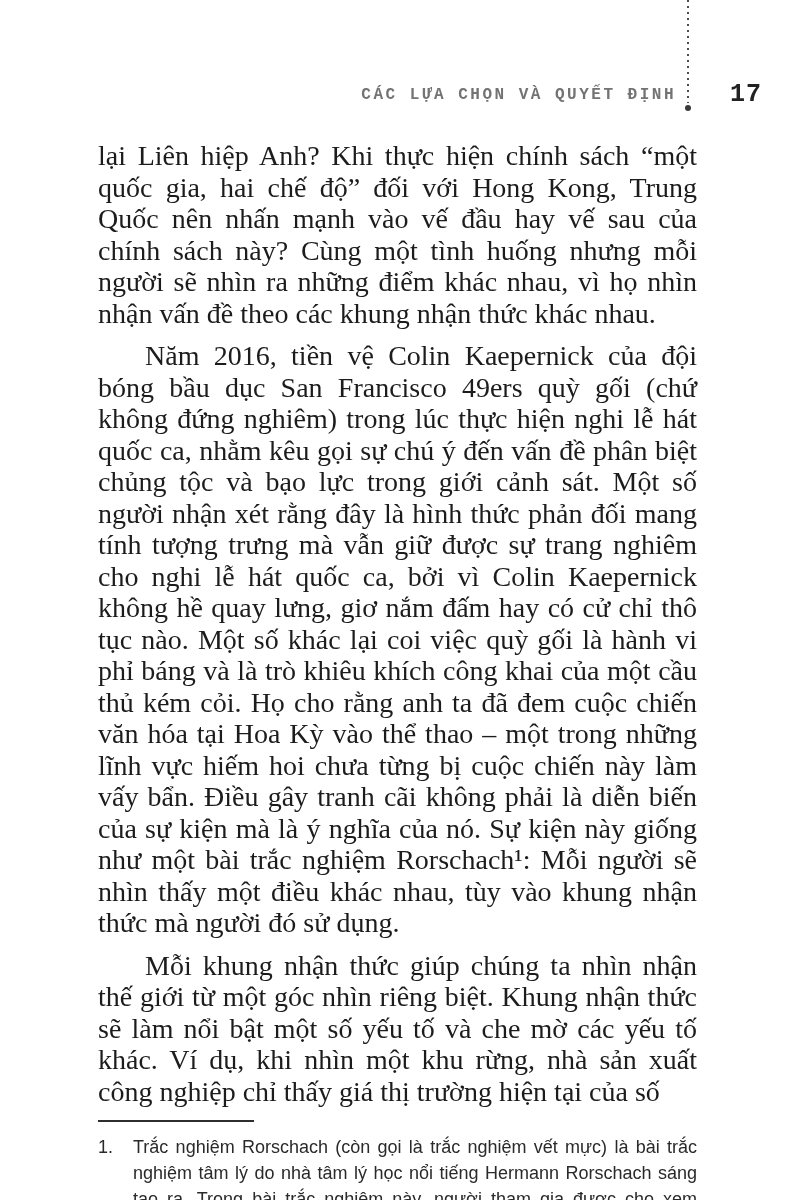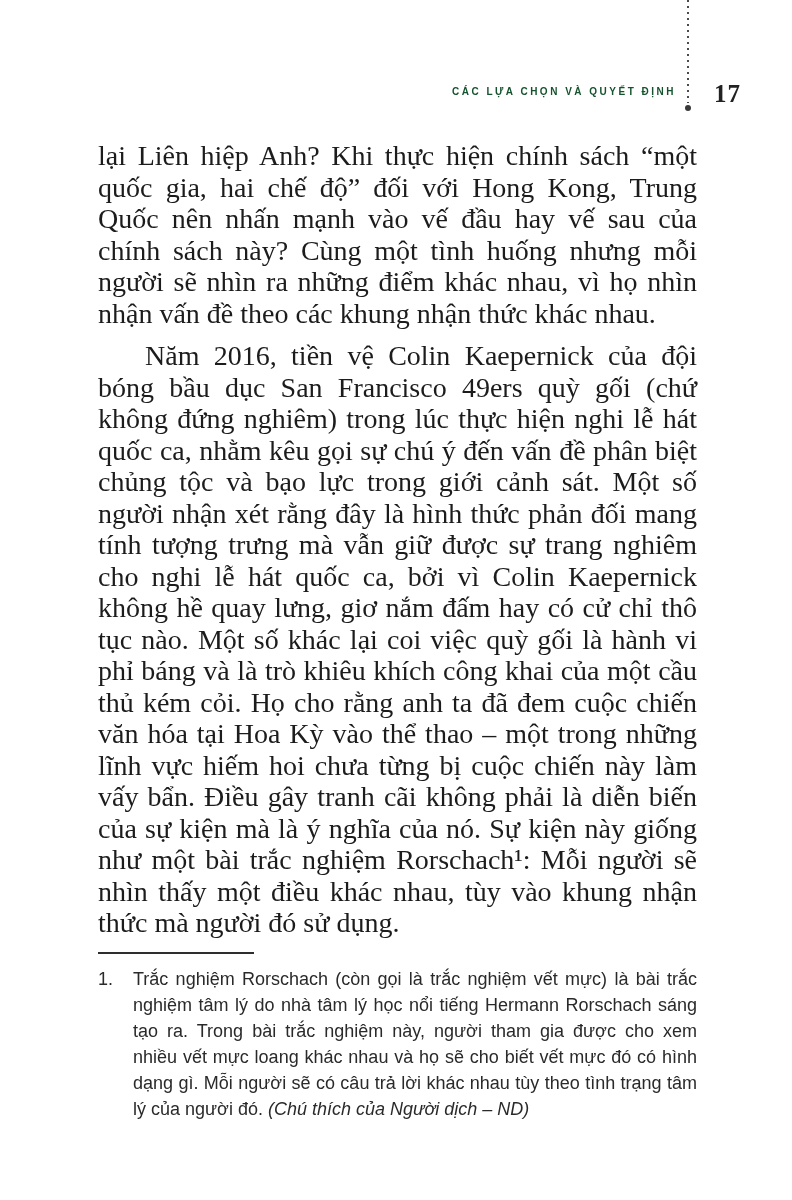--- a/index.html
+++ b/index.html
@@ -16,25 +16,25 @@
     font-family: "Liberation Serif", "DejaVu Serif", serif;
     color: #1c1c1c;
     overflow: hidden;
   }
 
   
   .running-title {
     position: absolute;
     top: 86px;
     right: 116px;
-    font-family: Liberation Sans, sans-serif;
-    font-size: 10px;
+    font-family: Liberation Mono, monospace;
+    font-size: 16px;
     font-weight: 600;
     letter-spacing: 2.5px;
-    color: #14532d;
+    color: #737373;
     white-space: nowrap;
   }
   .dotted-divider {
     position: absolute;
     top: 0;
     left: 687px;
     width: 2px;
     height: 103px;
     background-image: repeating-linear-gradient(
       to bottom,
@@ -46,22 +46,22 @@
     left: -2px;
     bottom: -8px;
     width: 6px;
     height: 6px;
     border-radius: 50%;
     background: #3a3a3a;
   }
   .page-number {
     position: absolute;
     top: 80px;
-    left: 714px;
-    font-family: Liberation Serif, serif;
+    left: 730px;
+    font-family: Liberation Mono, monospace;
     font-size: 25px;
     font-weight: 600;
     letter-spacing: 1px;
     color: #222222;
   }
 
   
   .body-text {
     position: absolute;
     top: 140px;
@@ -118,20 +118,21 @@
   </div>
 
   <span class="page-number">17</span>
 
   <main class="body-text">
 
     <p class="para">lại Liên hiệp Anh? Khi thực hiện chính sách “một quốc gia, hai chế độ” đối với Hong Kong, Trung Quốc nên nhấn mạnh vào vế đầu hay vế sau của chính sách này? Cùng một tình huống nhưng mỗi người sẽ nhìn ra những điểm khác nhau, vì họ nhìn nhận vấn đề theo các khung nhận thức khác nhau.</p>
 
     <p class="para indent">Năm 2016, tiền vệ Colin Kaepernick của đội bóng bầu dục San Francisco 49ers quỳ gối (chứ không đứng nghiêm) trong lúc thực hiện nghi lễ hát quốc ca, nhằm kêu gọi sự chú ý đến vấn đề phân biệt chủng tộc và bạo lực trong giới cảnh sát. Một số người nhận xét rằng đây là hình thức phản đối mang tính tượng trưng mà vẫn giữ được sự trang nghiêm cho nghi lễ hát quốc ca, bởi vì Colin Kaepernick không hề quay lưng, giơ nắm đấm hay có cử chỉ thô tục nào. Một số khác lại coi việc quỳ gối là hành vi phỉ báng và là trò khiêu khích công khai của một cầu thủ kém cỏi. Họ cho rằng anh ta đã đem cuộc chiến văn hóa tại Hoa Kỳ vào thể thao – một trong những lĩnh vực hiếm hoi chưa từng bị cuộc chiến này làm vấy bẩn. Điều gây tranh cãi không phải là diễn biến của sự kiện mà là ý nghĩa của nó. Sự kiện này giống như một bài trắc nghiệm Rorschach¹: Mỗi người sẽ nhìn thấy một điều khác nhau, tùy vào khung nhận thức mà người đó sử dụng.</p>
 
+    <p class="para indent">Mỗi khung nhận thức giúp chúng ta nhìn nhận thế giới từ một góc nhìn riêng biệt. Khung nhận thức sẽ làm nổi bật một số yếu tố và che mờ các yếu tố khác. Ví dụ, khi nhìn một khu rừng, nhà sản xuất công nghiệp chỉ thấy giá thị trường hiện tại của số</p>
 
     <div class="footnote-rule"></div>
 
     <div class="footnote">
       <span class="fn-number">1.</span>
       <span class="fn-text"><span>Trắc nghiệm Rorschach (còn gọi là trắc nghiệm vết mực) là bài trắc nghiệm tâm lý do nhà tâm lý học nổi tiếng Hermann Rorschach sáng tạo ra. Trong bài trắc nghiệm này, người tham gia được cho xem nhiều vết mực loang khác nhau và họ sẽ cho biết vết mực đó có hình dạng gì. Mỗi người sẽ có câu trả lời khác nhau tùy theo tình trạng tâm lý của người đó. </span><em>(Chú thích của Người dịch – ND)</em></span>
     </div>
 
   </main>
 </div>

